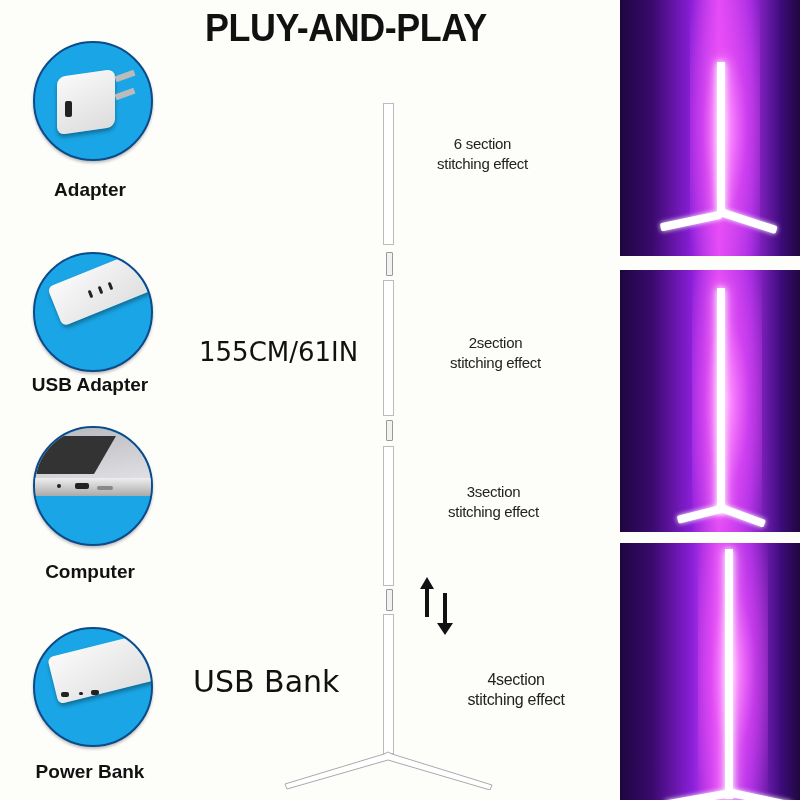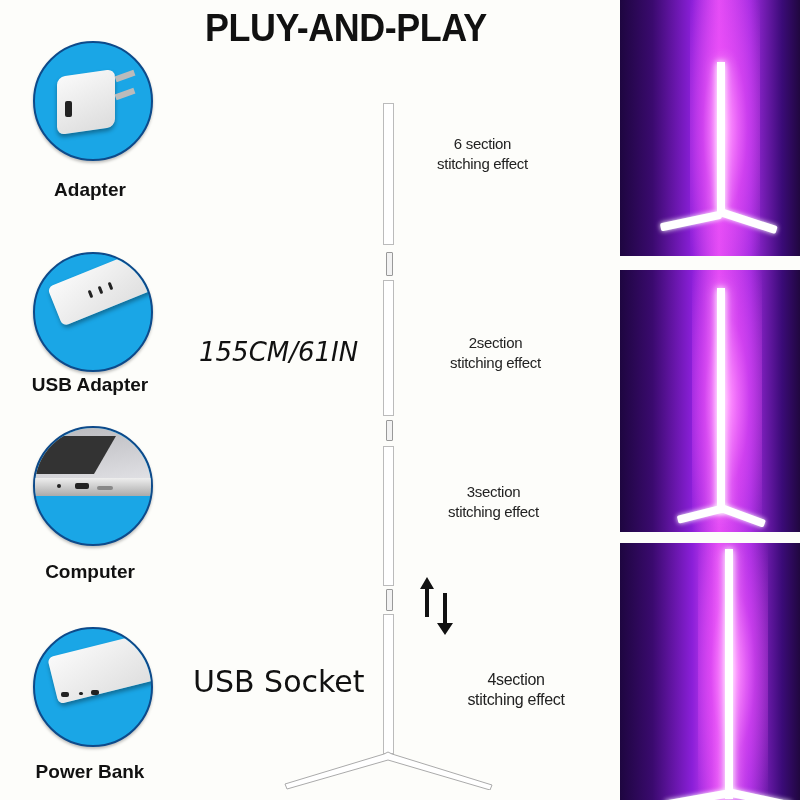--- a/index.html
+++ b/index.html
@@ -72,22 +72,22 @@
   <div class="pole" style="top:280px;height:136px;"></div>
   <div class="conn" style="top:420px;height:21px;"></div>
   <div class="pole" style="top:446px;height:140px;"></div>
   <div class="conn" style="top:589px;height:22px;"></div>
   <div class="pole" style="top:614px;height:140px;"></div>
   <svg style="position:absolute;left:280px;top:740px;" width="220" height="50">
     <path d="M108,12 L104,14 L5,44 L7,49 L108,20 L210,50 L212,45 L112,14 Z" fill="#fff" stroke="#aaa" stroke-width="1"></path>
   </svg>
 </div>
 
-<div class="big-label" style="left:199px;top:337px;font-size:26px;font-style:italic;">155CM/61IN</div>
-<div class="big-label" style="left:193px;top:664px;font-size:30px;">USB Socket</div>
+<div class="big-label" style="left:199px;top:337px;font-size:26px;">155CM/61IN</div>
+<div class="big-label" style="left:193px;top:664px;font-size:30px;">USB Bank</div>
 
 <div class="sect-label" style="left:425px;top:134px;width:115px;">
   <div>6 section</div>
     <div>stitching effect</div>
 </div>
 <div class="sect-label" style="left:438px;top:333px;width:115px;">
   <div>2section</div>
     <div>stitching effect</div>
 </div>
 <div class="sect-label" style="left:436px;top:482px;width:115px;">

